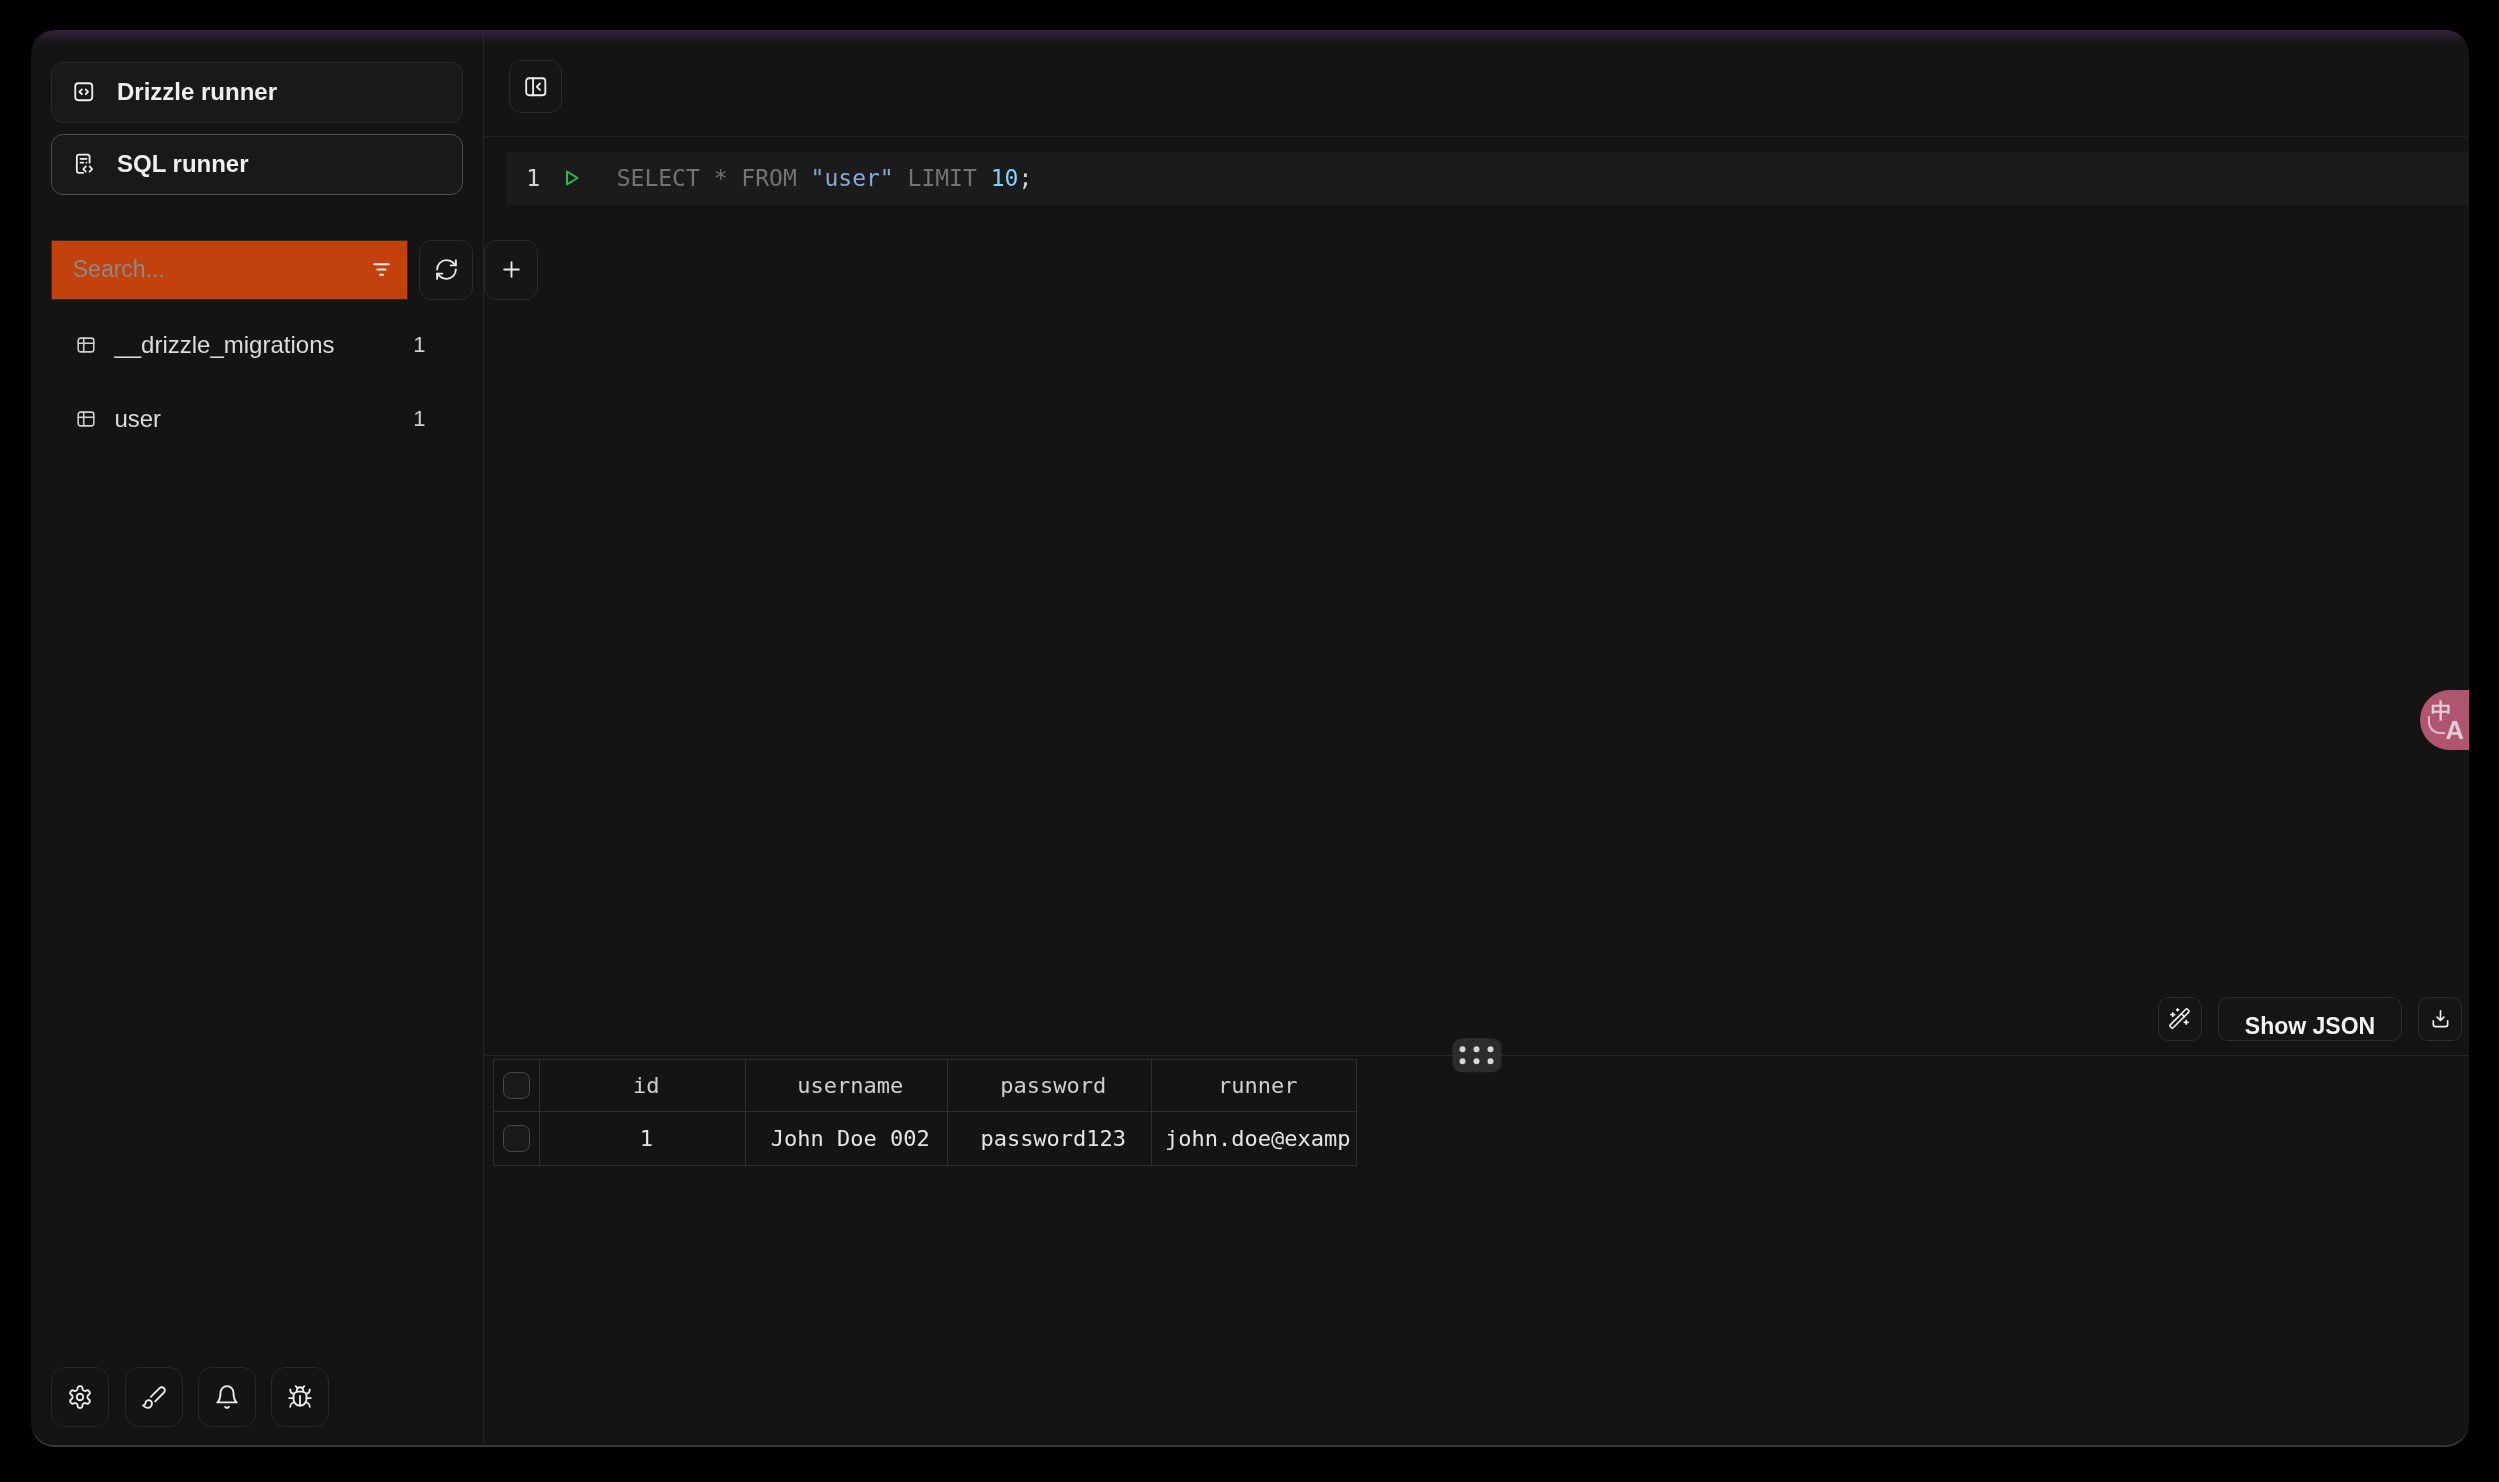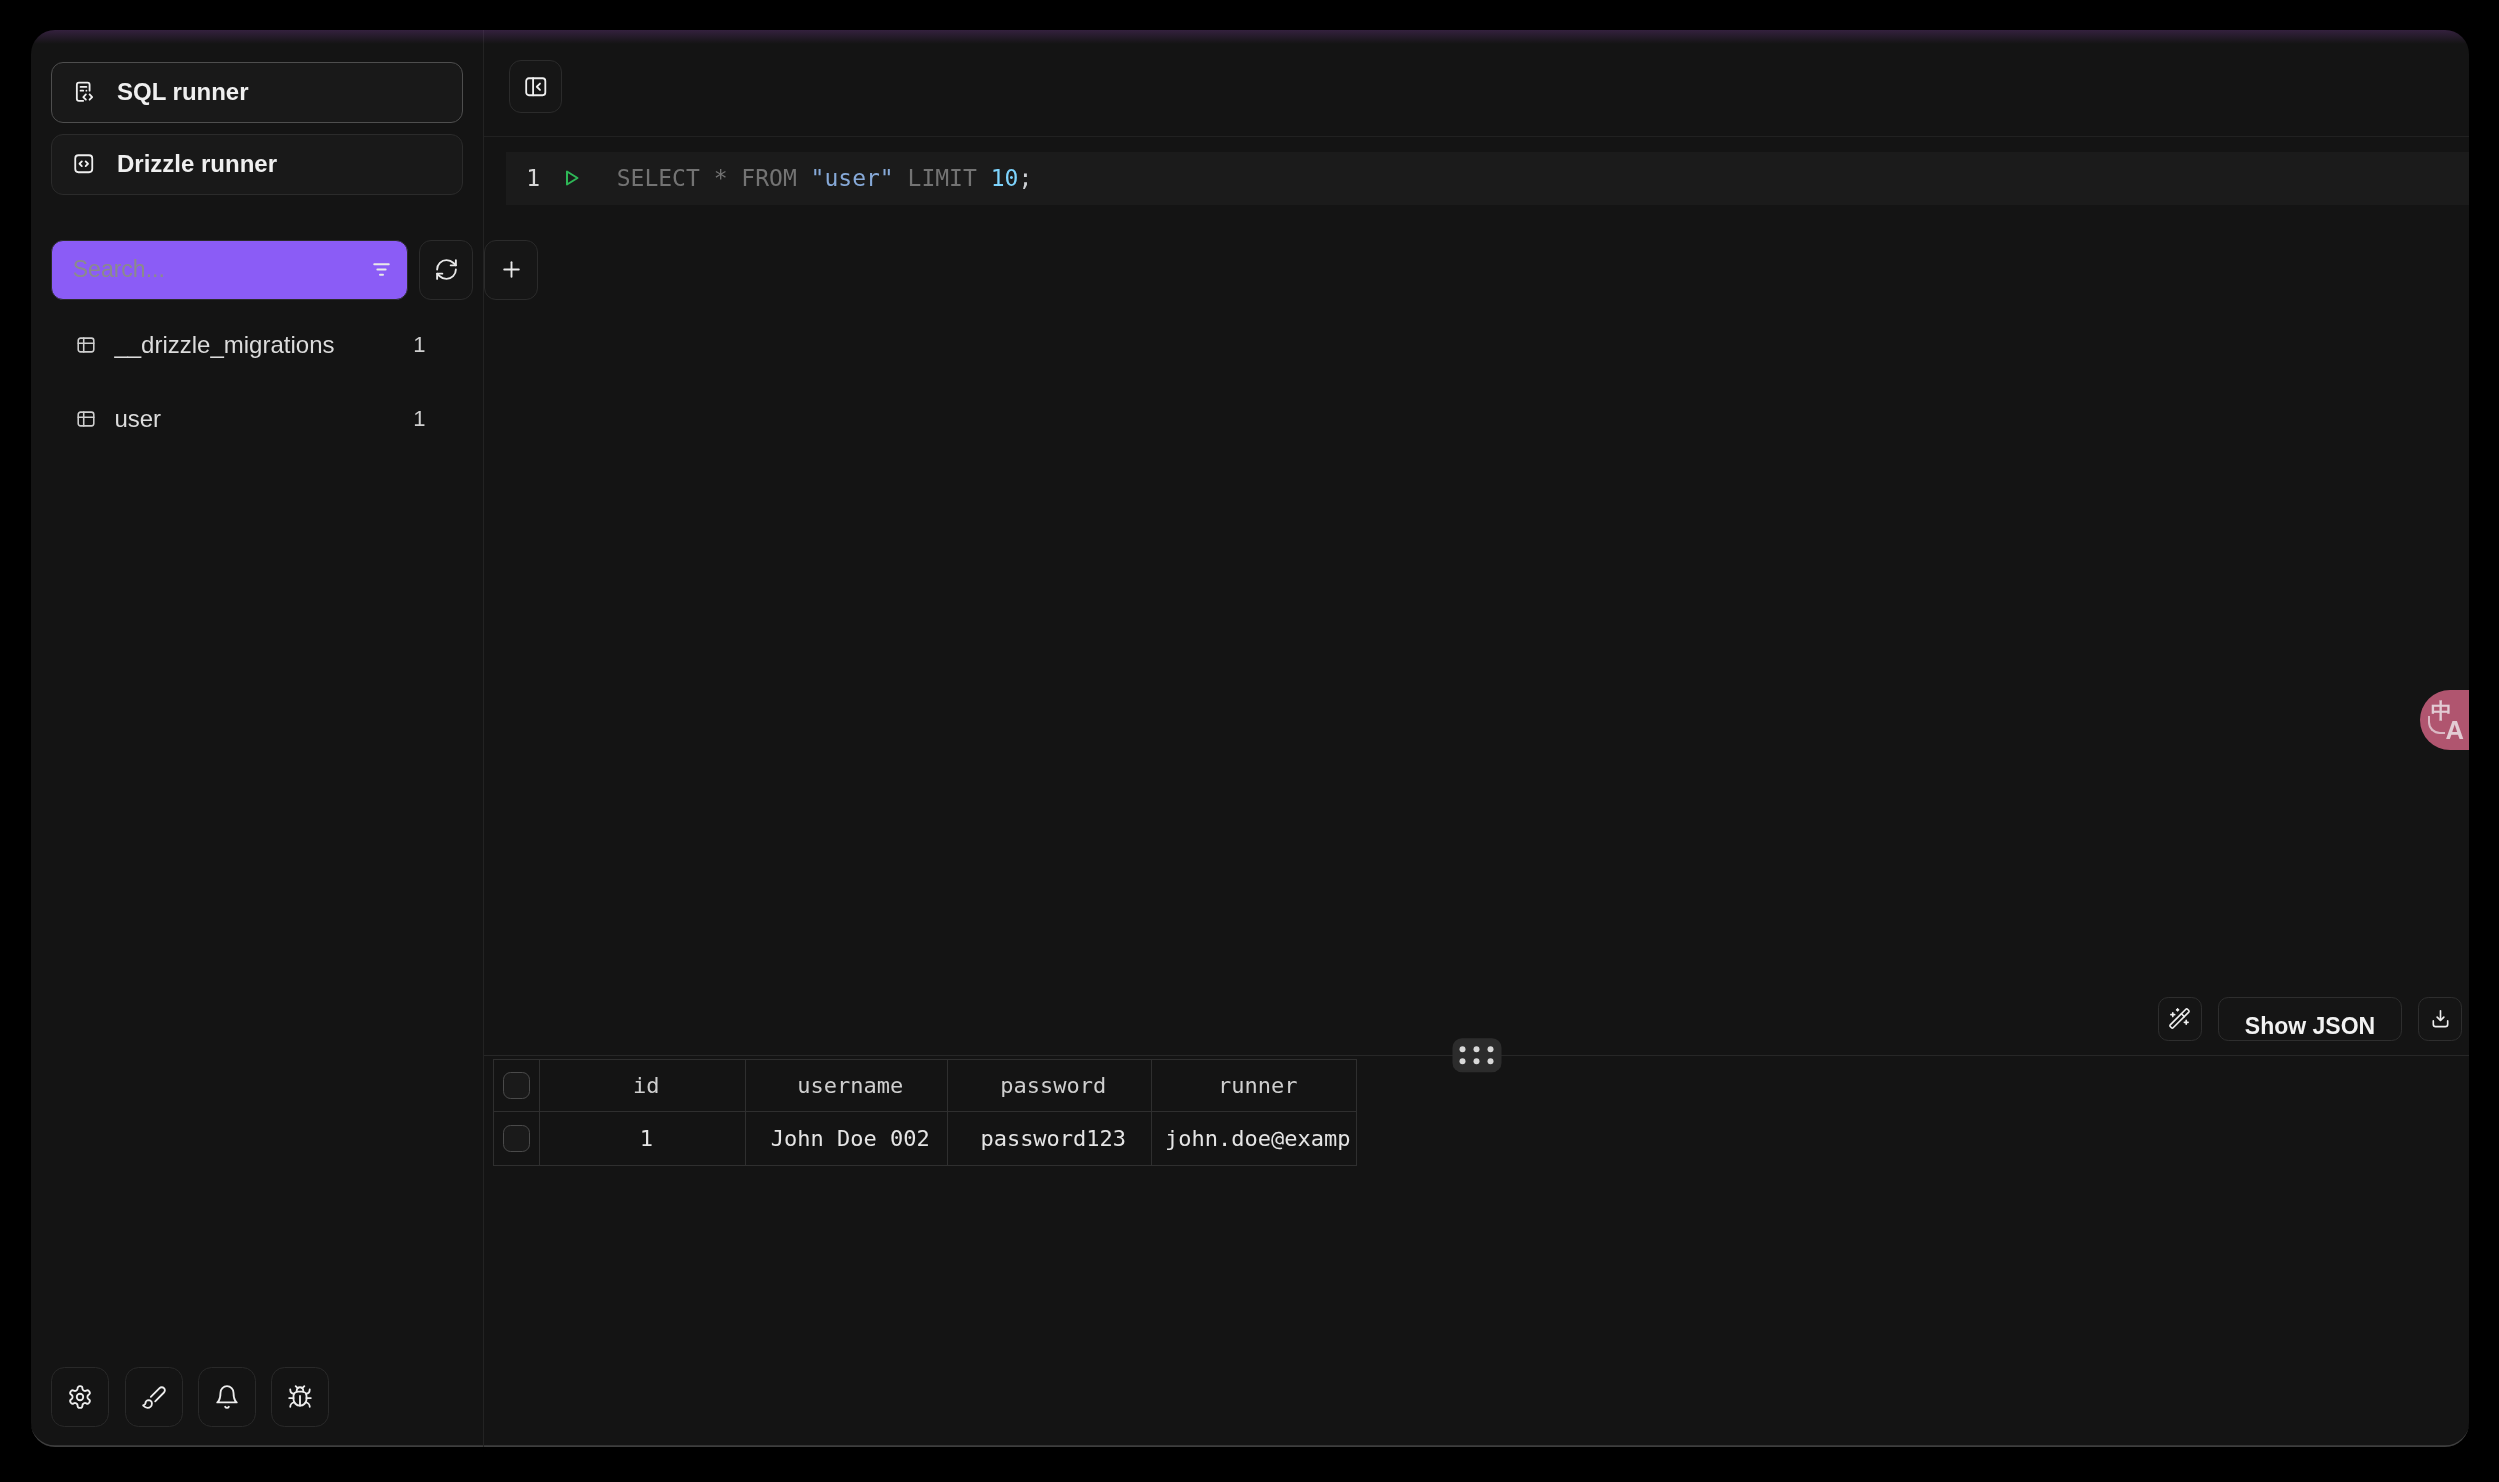--- a/index.html
+++ b/index.html
@@ -14,22 +14,22 @@
   
   .sidebar { width:453px; flex:0 0 453px; border-right:0.9px solid #232323;
              padding:31.5px 20.4px 19.6px 20.4px; display:flex; flex-direction:column; position:relative; }
   .runner-btn { height:61px; border-radius:12px; background:#191919; border:0.9px solid #2b2b2b;
                 display:flex; align-items:center; gap:20.4px; padding:0 18.7px; margin-bottom:11px;
                 color:#efefef; font-size:24px; font-weight:600; cursor:pointer; text-align:left; }
   .runner-btn.selected { border-color:#4e4e4e; }
   .runner-btn svg { width:25.5px; height:25.5px; flex:0 0 25.5px; }
 
   .search-row { display:flex; gap:11px; margin-top:34px; }
-  .search-box { flex:1; height:60px; border:0.9px solid #2b2b2b; border-radius:12px;
-                display:flex; align-items:center; padding:0 13.6px 0 20.4px; background:#8b5cf6; }
+  .search-box { flex:1; height:60px; border:0.9px solid #2b2b2b; border-radius:0;
+                display:flex; align-items:center; padding:0 13.6px 0 20.4px; background:#c2410c; }
   .search-box input { flex:1; min-width:0; background:transparent; border:none; outline:none;
                 color:#dddddd; font-size:23px; font-family:"Liberation Sans", sans-serif; }
   .search-box input::placeholder { color:#8b8b8b; }
   .sq-btn { width:54px; height:60px; flex:0 0 54px; border-radius:12px; border:0.9px solid #2b2b2b;
             background:#161616; display:flex; align-items:center; justify-content:center; cursor:pointer; color:#e9e9e9; }
   .sq-btn svg, .search-box .ficon svg { width:25px; height:25px; }
   .ficon { color:#e9e9e9; display:flex; cursor:pointer; }
 
   .tables { margin-top:18.7px; display:flex; flex-direction:column; gap:21px; }
   .table-item { height:53px; display:flex; align-items:center; gap:17px; padding:0 37px 0 24px;
@@ -92,39 +92,39 @@
   .translate-badge .arc { position:absolute; left:7.7px; top:25.5px; width:17px; height:18.7px;
               border:2.1px solid #e3ccd4; border-right:none; border-top:none; border-radius:0 0 0 12px; opacity:.85; }
 </style>
 </head>
 <body>
 
 <div class="window">
 
   <aside class="sidebar">
 
+    <button class="runner-btn">
+      <svg viewBox="0 0 24 24" fill="none" stroke="currentColor" stroke-width="1.7" stroke-linecap="round" stroke-linejoin="round">
+        <rect x="4" y="4" width="16" height="16" rx="3"></rect>
+        <path d="m10.2 9.8-2.2 2.2 2.2 2.2"></path>
+          <path d="m13.8 9.8 2.2 2.2-2.2 2.2"></path>
+      </svg>
+      <span>Drizzle runner</span>
+    </button>
+
     <button class="runner-btn selected">
       <svg viewBox="0 0 24 24" fill="none" stroke="currentColor" stroke-width="1.7" stroke-linecap="round" stroke-linejoin="round">
         <path d="M11.5 20.5H7.5a2 2 0 0 1-2-2v-13a2 2 0 0 1 2-2h8a2 2 0 0 1 2 2V11"></path>
         <path d="M9 7.5h5.5"></path>
           <path d="M9 11h2.5"></path>
           <path d="M14.5 11h.01"></path>
         <path d="m14 14.5-2.4 2.5 2.4 2.5"></path>
           <path d="m17.5 14.5 2.4 2.5-2.4 2.5"></path>
       </svg>
       <span>SQL runner</span>
-    </button>
-
-    <button class="runner-btn">
-      <svg viewBox="0 0 24 24" fill="none" stroke="currentColor" stroke-width="1.7" stroke-linecap="round" stroke-linejoin="round">
-        <rect x="4" y="4" width="16" height="16" rx="3"></rect>
-        <path d="m10.2 9.8-2.2 2.2 2.2 2.2"></path>
-          <path d="m13.8 9.8 2.2 2.2-2.2 2.2"></path>
-      </svg>
-      <span>Drizzle runner</span>
     </button>
 
     <div class="search-row">
       <div class="search-box">
         <input placeholder="Search..." style="">
         <span class="ficon">
           <svg viewBox="0 0 24 24" fill="none" stroke="currentColor" stroke-width="1.8" stroke-linecap="round">
             <path d="M5 7h14"></path>
               <path d="M8 12h8"></path>
               <path d="M10.5 17h3"></path>

